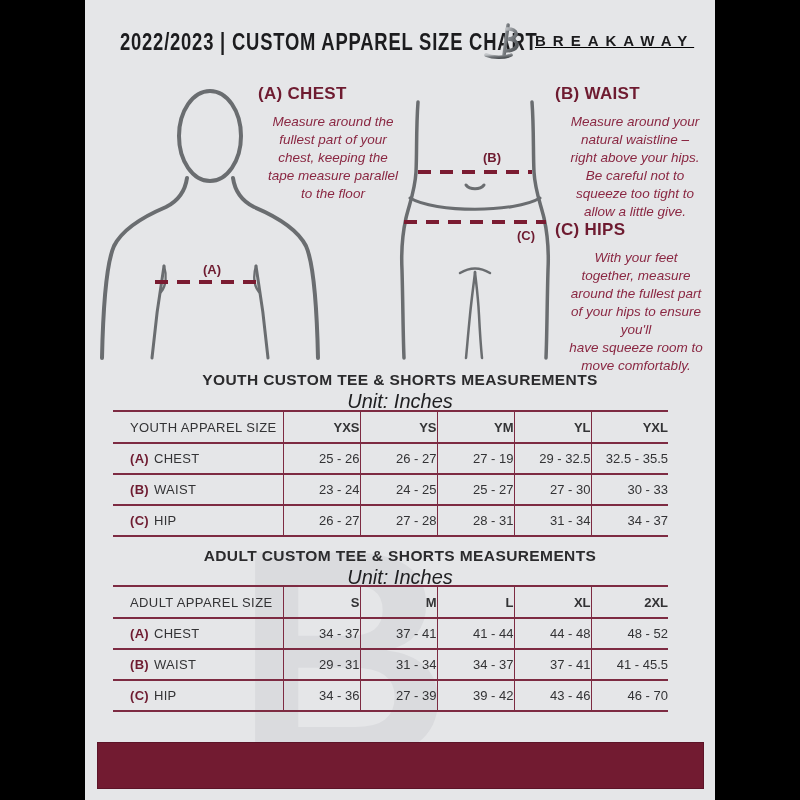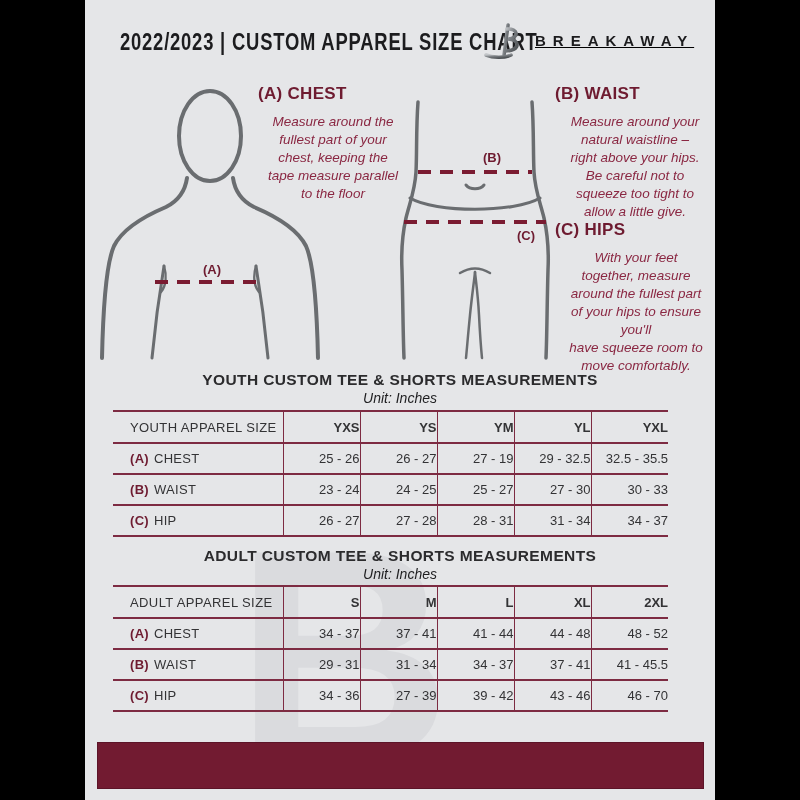--- a/index.html
+++ b/index.html
@@ -39,21 +39,21 @@
   .diagram{position:absolute;}
   .d1{left:15px;top:80px;}
   .d2{left:305px;top:90px;}
   
   .sec-title{
     position:absolute;left:0;width:100%;text-align:center;
     font-size:15.5px;font-weight:700;color:#2b2b2d;letter-spacing:.4px;
   }
   .sec-unit{
     position:absolute;left:0;width:100%;text-align:center;
-    font-size:14px;font-style:italic;color:#1f1f21;
+    font-size:20px;font-style:italic;color:#1f1f21;
   }
   .t1-title{top:371px;} .t1-unit{top:390px;}
   .t2-title{top:547px;} .t2-unit{top:566px;}
   
   table.size{
     position:absolute;left:28px;width:555px;border-collapse:collapse;table-layout:fixed;
     z-index:2;
   }
   .yt{top:410px;} .at{top:585px;}
   table.size col.c0{width:170px;}

